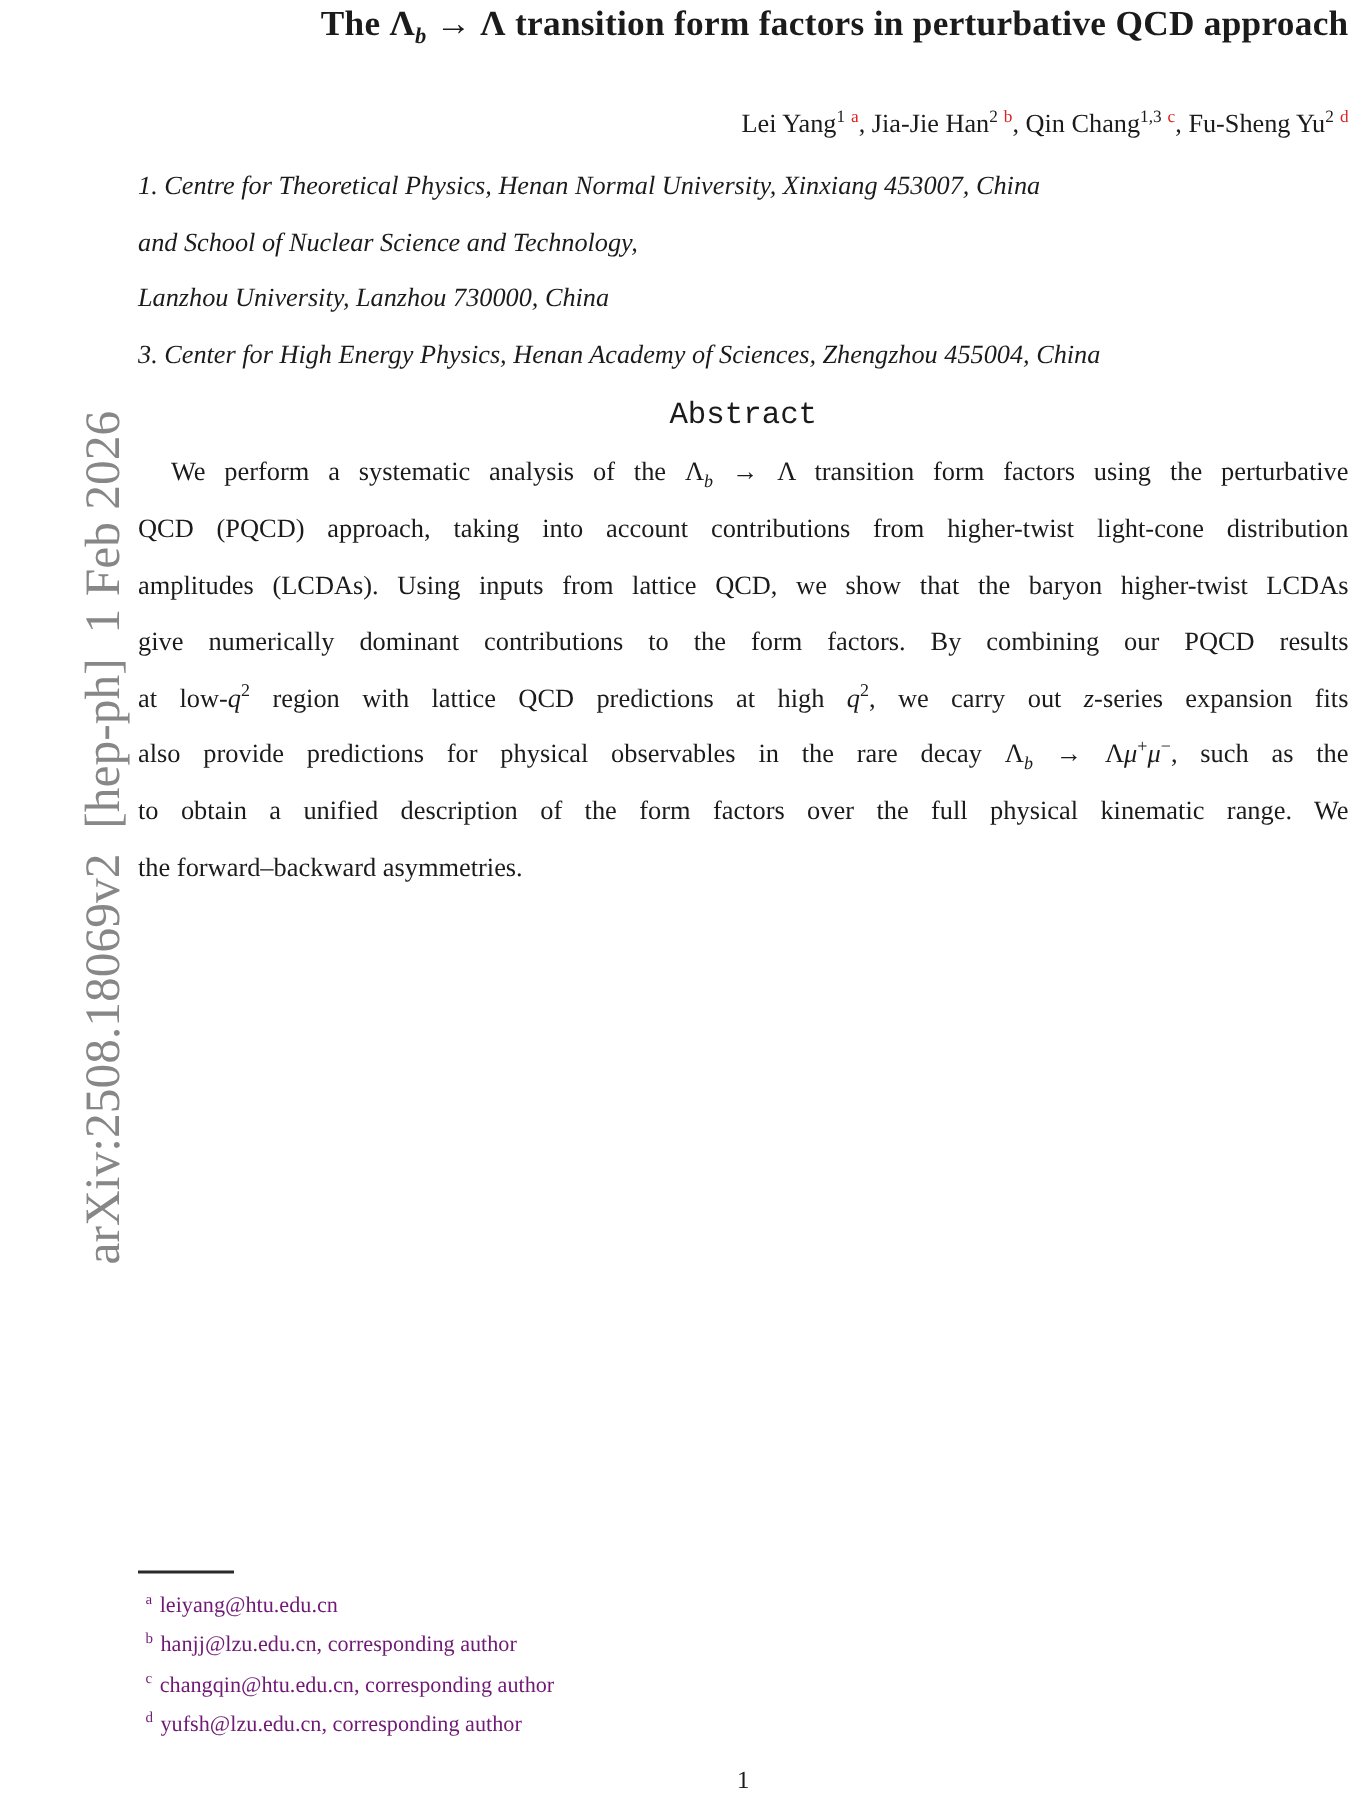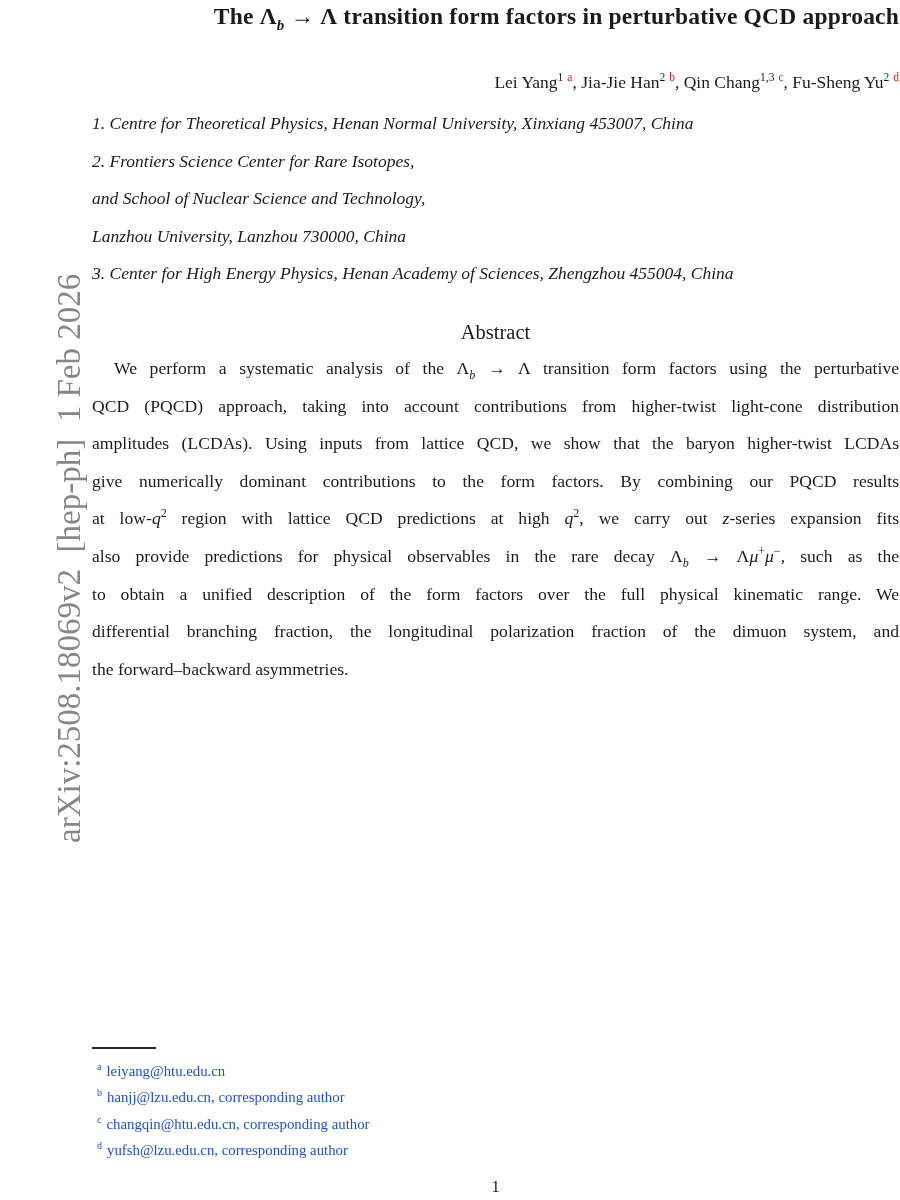--- a/index.html
+++ b/index.html
@@ -46,25 +46,26 @@
   .authors sup.note { margin-left: 4px; }
   
   .affiliations {
     margin-top: 12px;
     font-style: italic;
     font-size: 17.5px;
     line-height: 37.6px;
   }
   
   .abstract-heading {
-    margin-top: 27px;
+    margin-top: 11px;
     text-align: center;
     font-size: 20.5px;
     line-height: 24px;
     font-weight: normal;
+    font-family: Liberation Mono, monospace;
   }
   .abstract {
     margin-top: 6px;
     font-size: 17.6px;
     line-height: 37.6px;
   }
   .abs-line {
     text-align: justify;
     text-align-last: justify;
     white-space: nowrap;
@@ -86,21 +87,21 @@
     color: #878787;
   }
   
   .footnotes {
     position: absolute;
     left: 92px;
     top: 1047px;
     width: 700px;
     font-size: 14.8px;
     line-height: 21.4px;
-    color: #1d4ed8;
+    color: #701a75;
   }
   .footnote-rule {
     width: 64px;
     border-top: 2px solid #2a2a2a;
     margin-bottom: 7px;
   }
   .footnote-item .marker {
     font-size: 10px;
     vertical-align: super;
     margin-left: 5px;
@@ -126,37 +127,35 @@
   </div>
 
   <div class="content">
 
     <h1 class="title"><span>The Λ</span><sub>b</sub><span> → Λ transition form factors in perturbative QCD approach</span></h1>
 
     <div class="authors"><span><span>Lei Yang</span><sup class="affil">1</sup><sup class="note" style="color:#dd2020">a</sup><span>, </span></span><span><span>Jia-Jie Han</span><sup class="affil">2</sup><sup class="note" style="color:#dd2020">b</sup><span>, </span></span><span><span>Qin Chang</span><sup class="affil">1,3</sup><sup class="note" style="color:#dd2020">c</sup><span>, </span></span><span><span>Fu-Sheng Yu</span><sup class="affil">2</sup><sup class="note" style="color:#dd2020">d</sup></span></div>
 
     <div class="affiliations">
       <div>1. Centre for Theoretical Physics, Henan Normal University, Xinxiang 453007, China</div>
-      <div>2. Frontiers Science Center for Rare Isotopes,</div>
       <div>and School of Nuclear Science and Technology,</div>
       <div>Lanzhou University, Lanzhou 730000, China</div>
       <div>3. Center for High Energy Physics, Henan Academy of Sciences, Zhengzhou 455004, China</div>
     </div>
 
     <div class="abstract-heading">Abstract</div>
 
     <div class="abstract">
       <div class="abs-line first">We perform a systematic analysis of the Λ<sub>b</sub> → Λ transition form factors using the perturbative</div>
       <div class="abs-line">QCD (PQCD) approach, taking into account contributions from higher-twist light-cone distribution</div>
       <div class="abs-line">amplitudes (LCDAs). Using inputs from lattice QCD, we show that the baryon higher-twist LCDAs</div>
       <div class="abs-line">give numerically dominant contributions to the form factors. By combining our PQCD results</div>
       <div class="abs-line">at low-<i>q</i><sup>2</sup> region with lattice QCD predictions at high <i>q</i><sup>2</sup>, we carry out <i>z</i>-series expansion fits</div>
       <div class="abs-line">also provide predictions for physical observables in the rare decay Λ<sub>b</sub> → Λ<i>μ</i><sup>+</sup><i>μ</i><sup>−</sup>, such as the</div>
       <div class="abs-line">to obtain a unified description of the form factors over the full physical kinematic range. We</div>
-      <div class="abs-line">differential branching fraction, the longitudinal polarization fraction of the dimuon system, and</div>
       <div class="abs-line last">the forward–backward asymmetries.</div>
     </div>
 
   </div>
 
   <div class="footnotes">
     <div class="footnote-rule"></div>
     <div class="footnote-item"><span class="marker">a</span><span>leiyang@htu.edu.cn</span></div>
     <div class="footnote-item"><span class="marker">b</span><span>hanjj@lzu.edu.cn, corresponding author</span></div>
     <div class="footnote-item"><span class="marker">c</span><span>changqin@htu.edu.cn, corresponding author</span></div>

